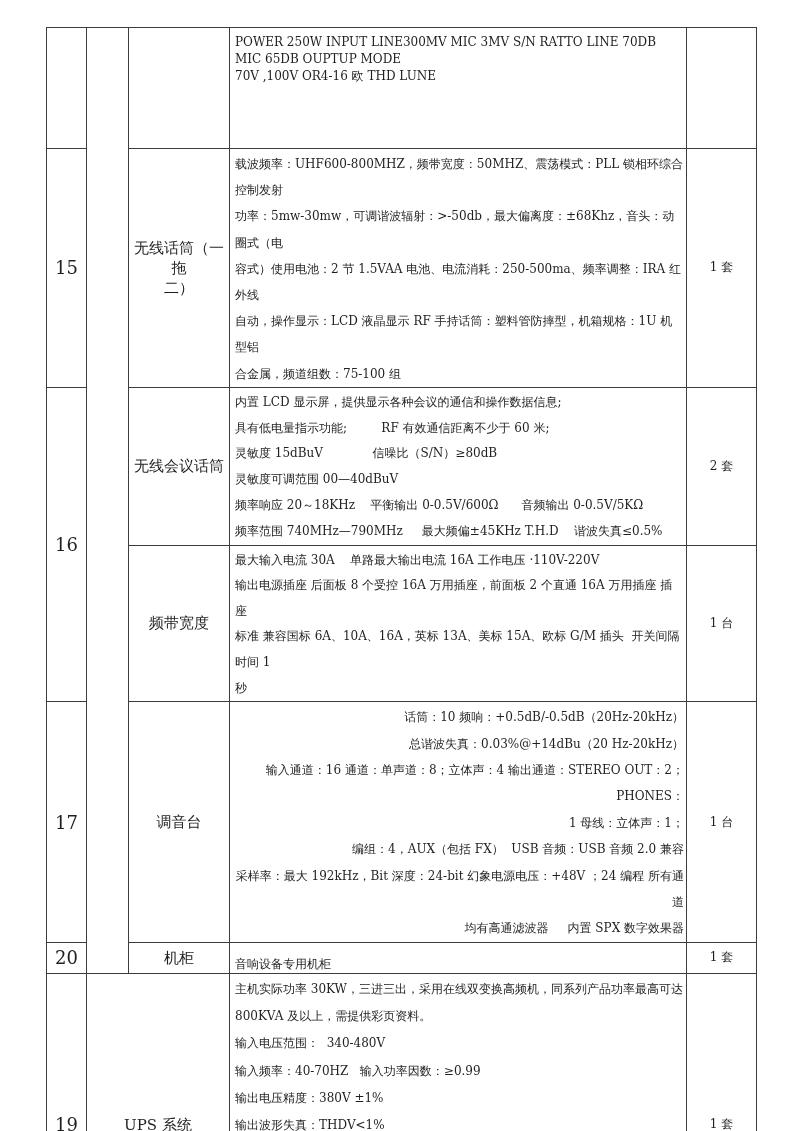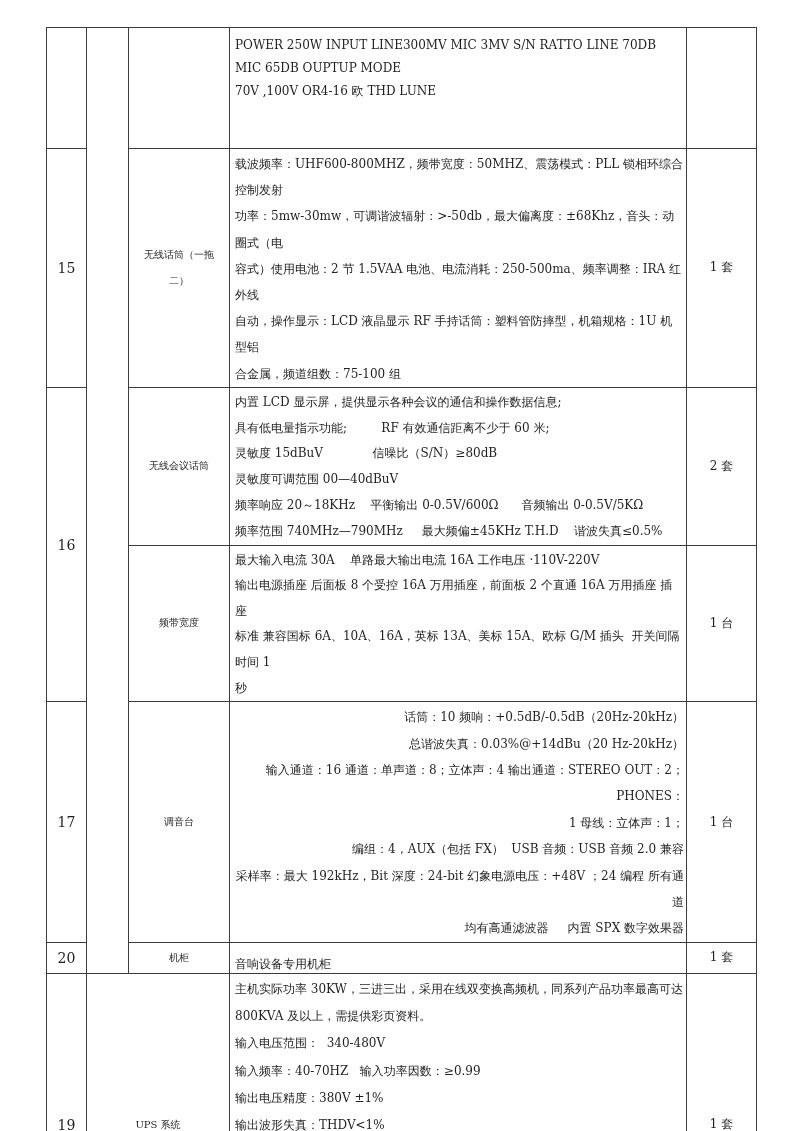--- a/index.html
+++ b/index.html
@@ -13,34 +13,34 @@
     position:absolute;left:46px;top:27px;
     border-collapse:collapse;table-layout:fixed;width:710px;
   }
   td{
     border:1px solid #3c3c3c;
     padding:0;
     font-size:12.5px;
     color:#1f1f1f;
     overflow:hidden;
   }
-  td.c-no{text-align:center;vertical-align:middle;font-size:14px;}
+  td.c-no{text-align:center;vertical-align:middle;font-size:18px;}
   td.c-cat{vertical-align:top;}
   td.c-name{
     text-align:center;vertical-align:middle;
-    white-space:pre-line;line-height:26px;font-size:10px;
+    white-space:pre-line;line-height:20px;font-size:15px;
   }
   td.c-spec{
     vertical-align:top;text-align:left;
     white-space:pre-wrap;
     padding:2px 2px 0 5px;
     font-size:12px;
   }
   td.c-qty{text-align:center;vertical-align:middle;font-size:12px;}
-  tr.r0{height:121px;} tr.r0 td.c-spec{line-height:23px;padding-top:6px;}
+  tr.r0{height:121px;} tr.r0 td.c-spec{line-height:17px;padding-top:6px;}
   tr.r1{height:134px;} tr.r1 td.c-spec{line-height:26.2px;}
   tr.r2{height:157px;} tr.r2 td.c-spec{line-height:25.8px;}
   tr.r3{height:104px;} tr.r3 td.c-spec{line-height:25.6px;}
   tr.r4{height:187px;} tr.r4 td.c-spec{line-height:26.4px;text-align:right;}
   tr.r5{height:27px;}  tr.r5 td.c-spec{line-height:18px;padding-top:12px;}
   tr.r6{height:303px;} tr.r6 td.c-spec{line-height:27.3px;border-bottom:none;}
   tr.r6 td.c-no, tr.r6 td.c-name, tr.r6 td.c-qty{border-bottom:2px solid #3c3c3c;}
 </style>
 </head>
 <body>

